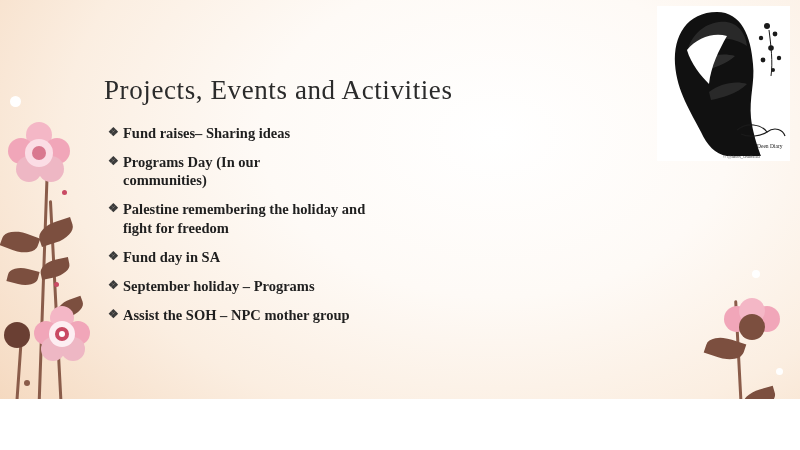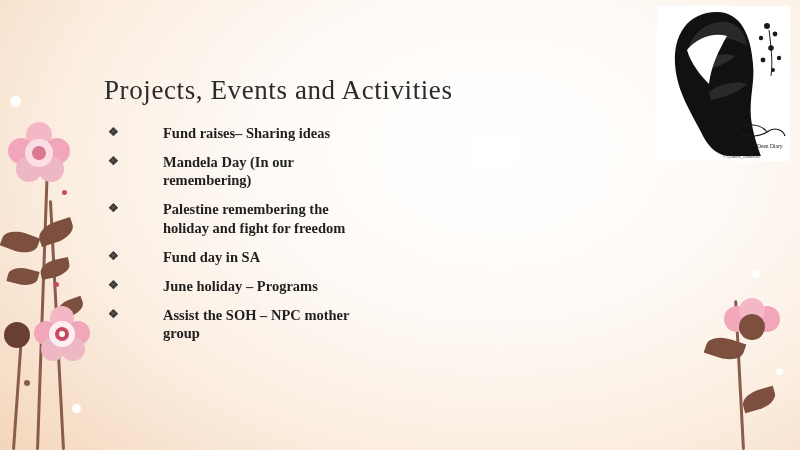--- a/index.html
+++ b/index.html
@@ -9,21 +9,21 @@
   body {
     width: 800px;
     height: 450px;
     overflow: hidden;
     font-family: "Liberation Serif", serif;
   }
 
   .slide {
     position: relative;
     width: 800px;
-    height: 450px;
+    height: 399px;
     background:
       radial-gradient(ellipse 900px 620px at 62% 34%, #ffffff 0%, #fefaf6 26%, #fbeee1 48%, #f6ddc6 66%, #f0cdae 80%, #eac3a0 92%, #e7bd98 100%);
     overflow: hidden;
   }
 
   
   .deco {
     position: absolute;
     pointer-events: none;
   }
@@ -99,21 +99,20 @@
   .bullet-marker {
     flex: 0 0 auto;
     width: 15px;
     font-size: 12px;
     color: #3a3a3a;
     line-height: 1.35;
   }
 
   .bullet-text {
     flex: 1 1 auto;
-    margin-left: 40px;
   }
 </style>
 </head>
 <body>
 
 <div class="slide">
 
   <div class="deco" style="left:0; top:0; width:120px; height:450px;">
 
     <div class="stem" style="left:36px; top:150px; width:3px; height:300px; transform: rotate(2deg);"></div>
@@ -208,36 +207,36 @@
 
   <div class="bullets">
 
     <div class="bullet">
       <span class="bullet-marker">❖</span>
       <span class="bullet-text">Fund raises– Sharing ideas</span>
     </div>
 
     <div class="bullet" style="width:200px;">
       <span class="bullet-marker">❖</span>
-      <span class="bullet-text">Mandela Day (In our remembering)</span>
+      <span class="bullet-text">Programs Day (In our communities)</span>
     </div>
 
     <div class="bullet" style="width:258px;">
       <span class="bullet-marker">❖</span>
       <span class="bullet-text">Palestine remembering the holiday and fight for freedom</span>
     </div>
 
     <div class="bullet">
       <span class="bullet-marker">❖</span>
       <span class="bullet-text">Fund day in SA</span>
     </div>
 
     <div class="bullet">
       <span class="bullet-marker">❖</span>
-      <span class="bullet-text">June holiday – Programs</span>
+      <span class="bullet-text">September holiday – Programs</span>
     </div>
 
     <div class="bullet" style="width:272px;">
       <span class="bullet-marker">❖</span>
       <span class="bullet-text">Assist the SOH – NPC mother group</span>
     </div>
 
   </div>
 
 </div>

